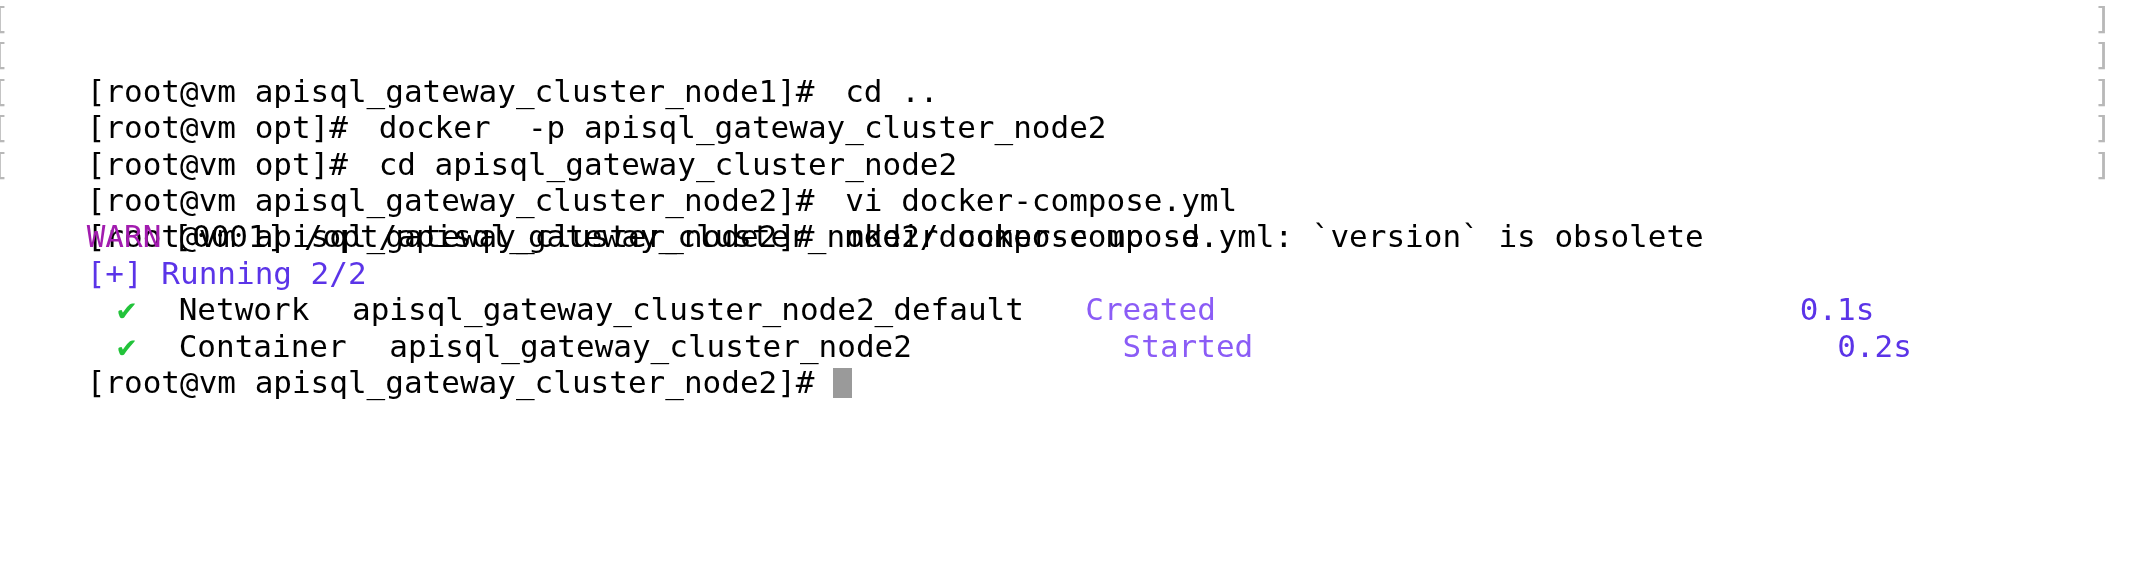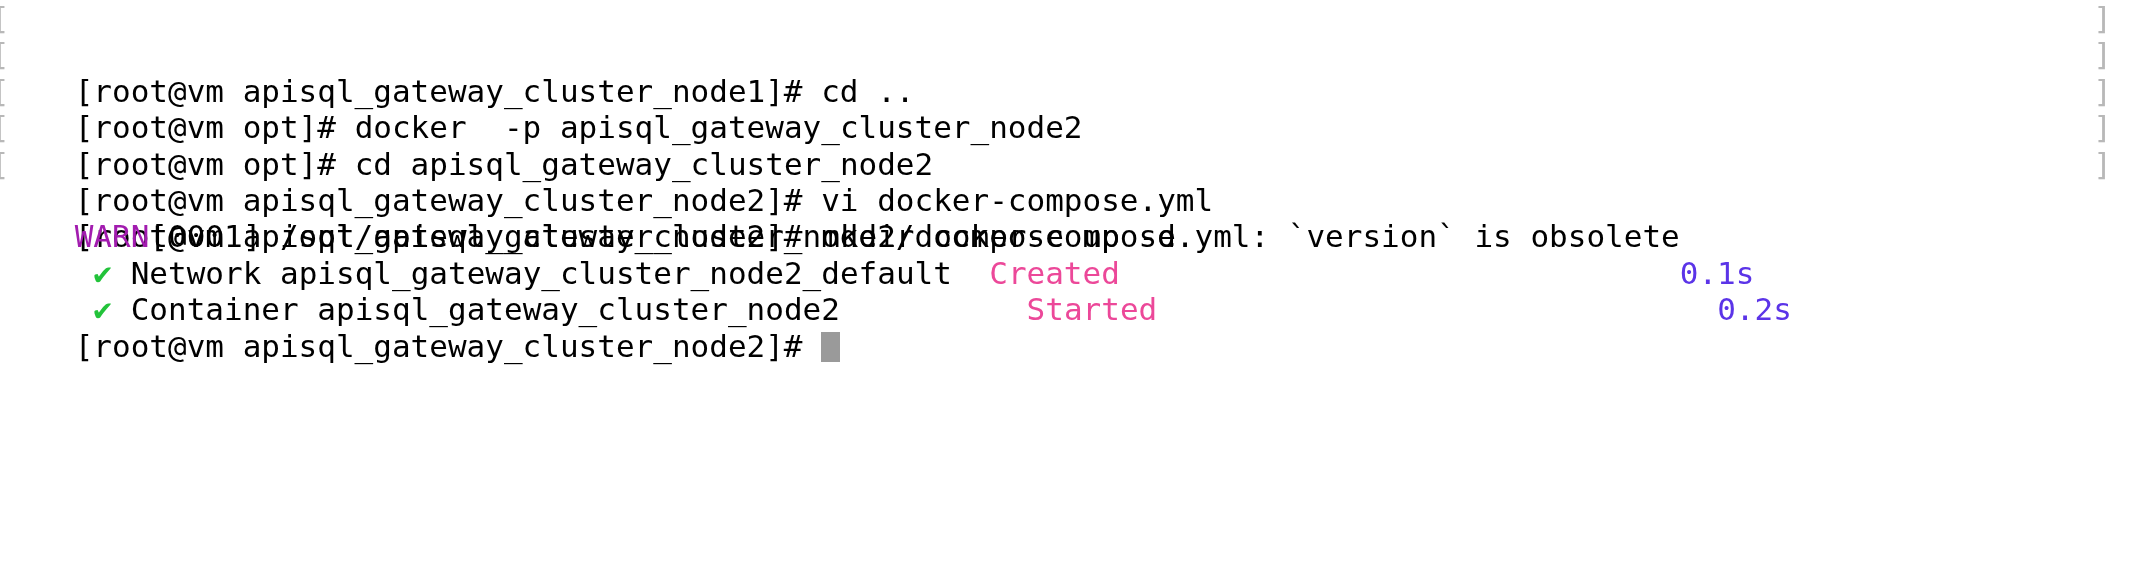--- a/index.html
+++ b/index.html
@@ -26,42 +26,42 @@
     height: 36.4px;
     line-height: 36.4px;
     font-size: 31px;
     letter-spacing: 0px;
     white-space: pre;
     color: #000000;
     font-family: "DejaVu Sans Mono", "Liberation Mono", monospace;
     padding-left: 0px;
     box-sizing: border-box;
   }
-  .line .txt { white-space: pre; }
+  .line .txt { white-space: pre; margin-left: 12px; }
 
   
   .edge-left {
     position: absolute;
     left: -9px;
     top: 0;
     color: #b8b8b8;
     white-space: pre;
   }
   
   .edge-right {
     position: absolute;
     right: 20px;
     top: 0;
     color: #b8b8b8;
     white-space: pre;
   }
 
   .c-warn   { color: #a21caf; }
   .c-accent { color: #5b34e8; }
-  .c-ok     { color: #ec4899; }
+  .c-ok     { color: #8b5cf6; }
   .c-check  { color: #22c33a; }
   .c-plain  { color: #000000; }
 
   .cursor {
     display: inline-block;
     width: 19px;
     height: 30px;
     background: #9a9a9a;
     vertical-align: -5px;
   }
@@ -99,20 +99,23 @@
   <div class="line">
     <span class="edge-left">[</span>
     <span class="txt c-plain">[root@vm apisql_gateway_cluster_node2]# </span><span class="txt c-plain">mkdir compose up -d</span>
     <span class="edge-right">]</span>
   </div>
 
   <div class="line">
     <span class="txt c-warn">WARN</span><span class="txt c-plain">[0001] /opt/apisql_gateway_cluster_node2/docker-compose.yml: `version` is obsolete</span>
   </div>
 
+  <div class="line">
+    <span class="txt c-accent">[+] Running 2/2</span>
+  </div>
 
   <div class="line">
     <span class="txt c-plain spacer"> </span><span class="txt c-check">✔</span><span class="txt c-plain spacer"> </span><span class="txt c-plain">Network</span><span class="txt c-plain spacer"> </span><span class="txt c-plain">apisql_gateway_cluster_node2_default</span><span class="txt c-plain spacer">  </span><span class="txt c-ok">Created</span><span class="txt c-plain spacer">                              </span><span class="txt c-accent">0.1s</span>
   </div>
 
   <div class="line">
     <span class="txt c-plain spacer"> </span><span class="txt c-check">✔</span><span class="txt c-plain spacer"> </span><span class="txt c-plain">Container</span><span class="txt c-plain spacer"> </span><span class="txt c-plain">apisql_gateway_cluster_node2</span><span class="txt c-plain spacer">          </span><span class="txt c-ok">Started</span><span class="txt c-plain spacer">                              </span><span class="txt c-accent">0.2s</span>
   </div>
 
   <div class="line">

